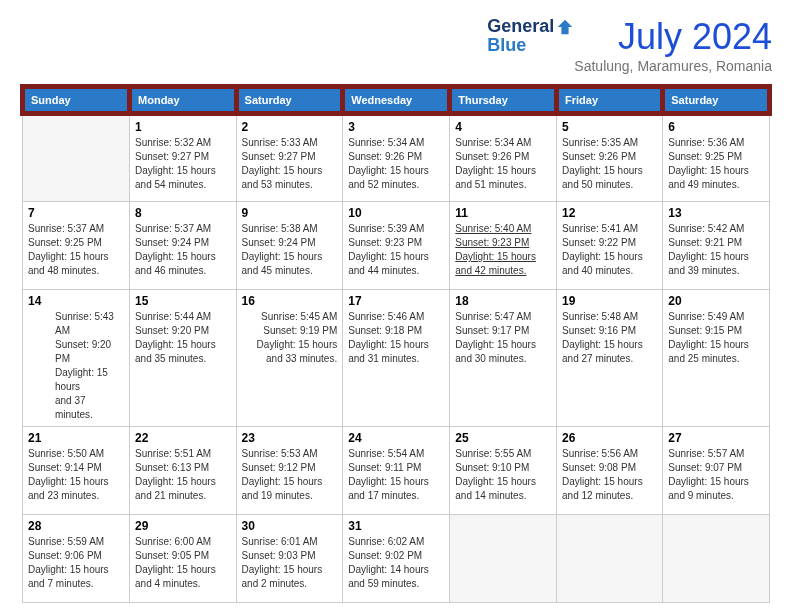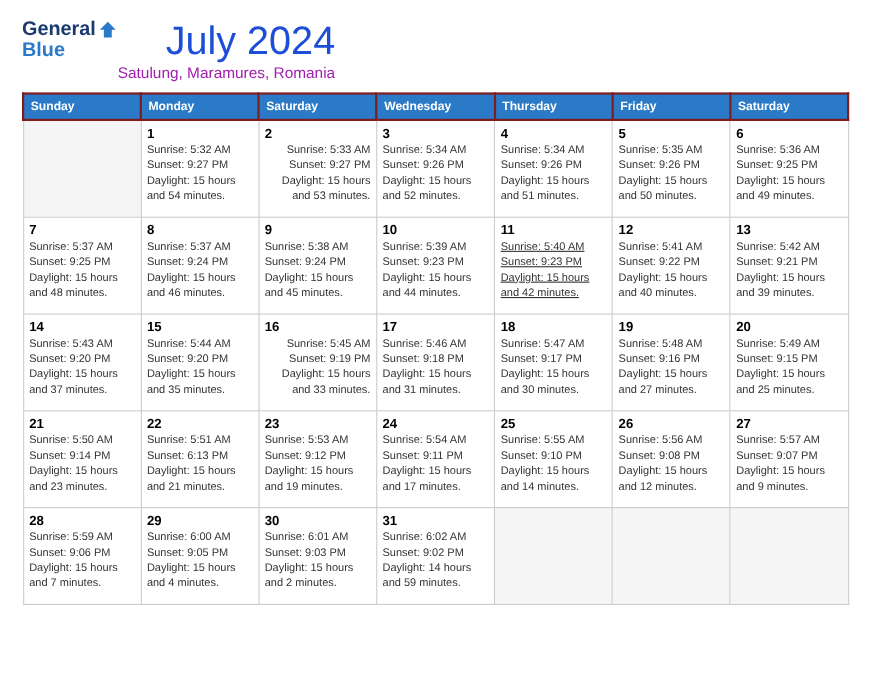--- a/index.html
+++ b/index.html
@@ -11,21 +11,21 @@
       overflow: hidden;
     }
     .page {
       width: 792px;
       min-height: 612px;
       padding: 16px 20px 16px 20px;
       background: #fff;
     }
     .header {
       display: flex;
-      justify-content: flex-start;
+      justify-content: flex-end;
       align-items: flex-start;
       margin-bottom: 10px;
     }
     .logo {
       display: flex;
       flex-direction: column;
       align-items: flex-start;
     }
     .logo-text {
       display: flex;
@@ -44,35 +44,35 @@
     .title-section {
       text-align: right;
     }
     .month-year {
       font-size: 36px;
       color: #1d4ed8;
       font-weight: normal;
     }
     .location {
       font-size: 14px;
-      color: #a21caf;
+      color: #737373;
     }
     .calendar {
       width: 100%;
       border-collapse: collapse;
       font-size: 10.5px;
     }
     .calendar th {
       background: #2a7ac7;
       color: #fff;
       padding: 5px 6px;
       text-align: left;
       font-weight: bold;
       font-size: 11px;
-      border: 2px solid #7f1d1d;
+      border: 5px solid #7f1d1d;
     }
     .calendar td {
       border: 1px solid #ccc;
       vertical-align: top;
       padding: 4px 5px;
       width: 108px;
       height: 88px;
       background: #fff;
     }
     .calendar td.empty {
@@ -129,21 +129,21 @@
           <td class="empty"></td>
           <td>
             <div class="day-number">1</div>
             <div class="day-info" style="white-space: pre-line;">Sunrise: 5:32 AM
 Sunset: 9:27 PM
 Daylight: 15 hours
 and 54 minutes.</div>
           </td>
           <td>
             <div class="day-number">2</div>
-            <div class="day-info" style="white-space: pre-line; text-align: right;">Sunrise: 5:33 AM
+            <div class="day-info" style="white-space: pre-line;">Sunrise: 5:33 AM
 Sunset: 9:27 PM
 Daylight: 15 hours
 and 53 minutes.</div>
           </td>
           <td>
             <div class="day-number">3</div>
             <div class="day-info" style="white-space: pre-line;">Sunrise: 5:34 AM
 Sunset: 9:26 PM
 Daylight: 15 hours
 and 52 minutes.</div>
@@ -217,21 +217,21 @@
             <div class="day-number">13</div>
             <div class="day-info" style="white-space: pre-line;">Sunrise: 5:42 AM
 Sunset: 9:21 PM
 Daylight: 15 hours
 and 39 minutes.</div>
           </td>
         </tr>
         <tr>
           <td>
             <div class="day-number">14</div>
-            <div class="day-info" style="white-space: pre-line;">Sunrise: 5:43 AM
+            <div class="day-info" style="white-space: pre-line; margin-left: 27px;">Sunrise: 5:43 AM
 Sunset: 9:20 PM
 Daylight: 15 hours
 and 37 minutes.</div>
           </td>
           <td>
             <div class="day-number">15</div>
             <div class="day-info" style="white-space: pre-line;">Sunrise: 5:44 AM
 Sunset: 9:20 PM
 Daylight: 15 hours
 and 35 minutes.</div>

